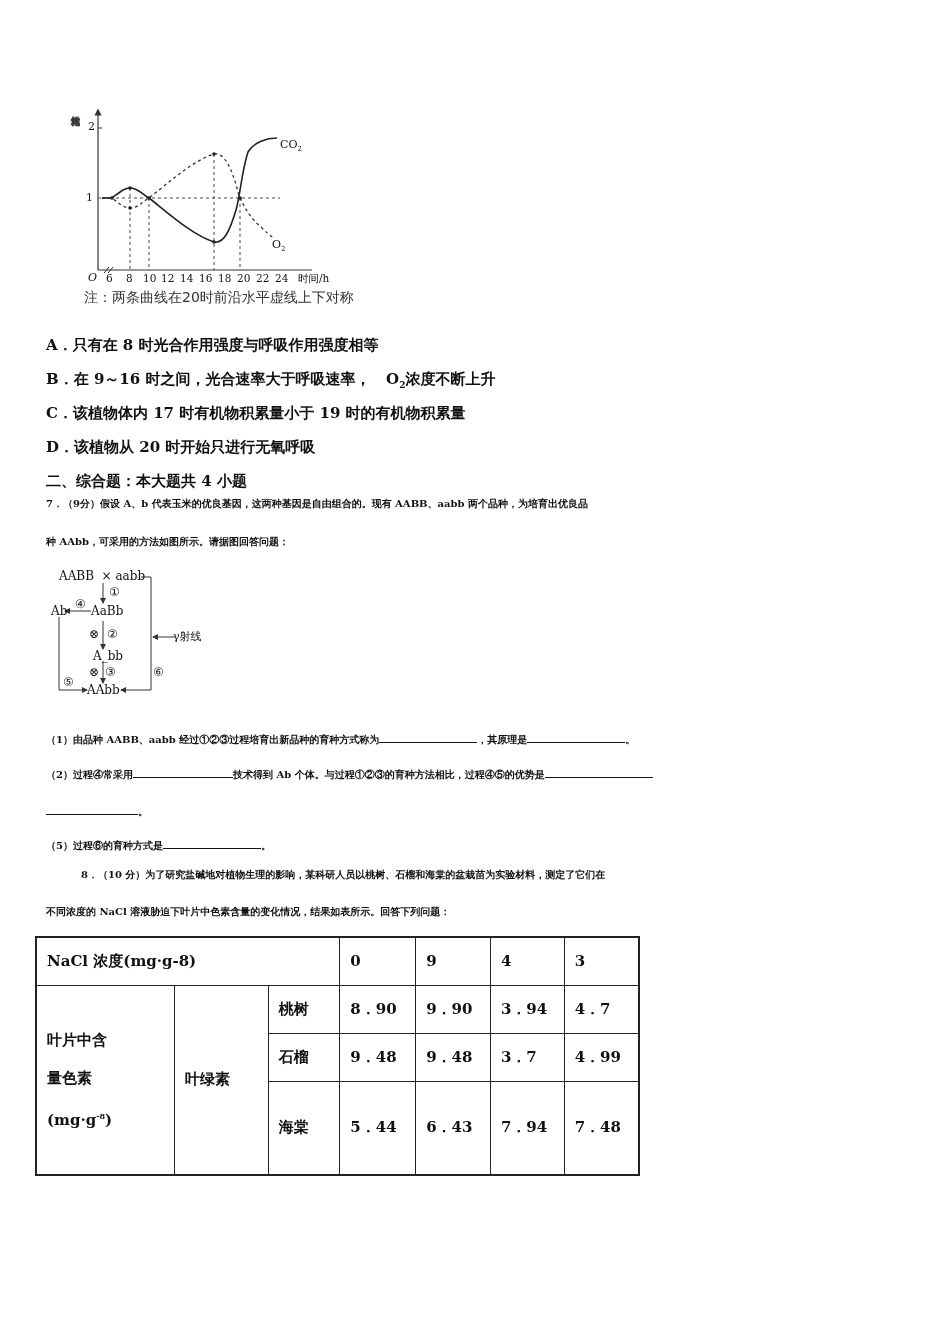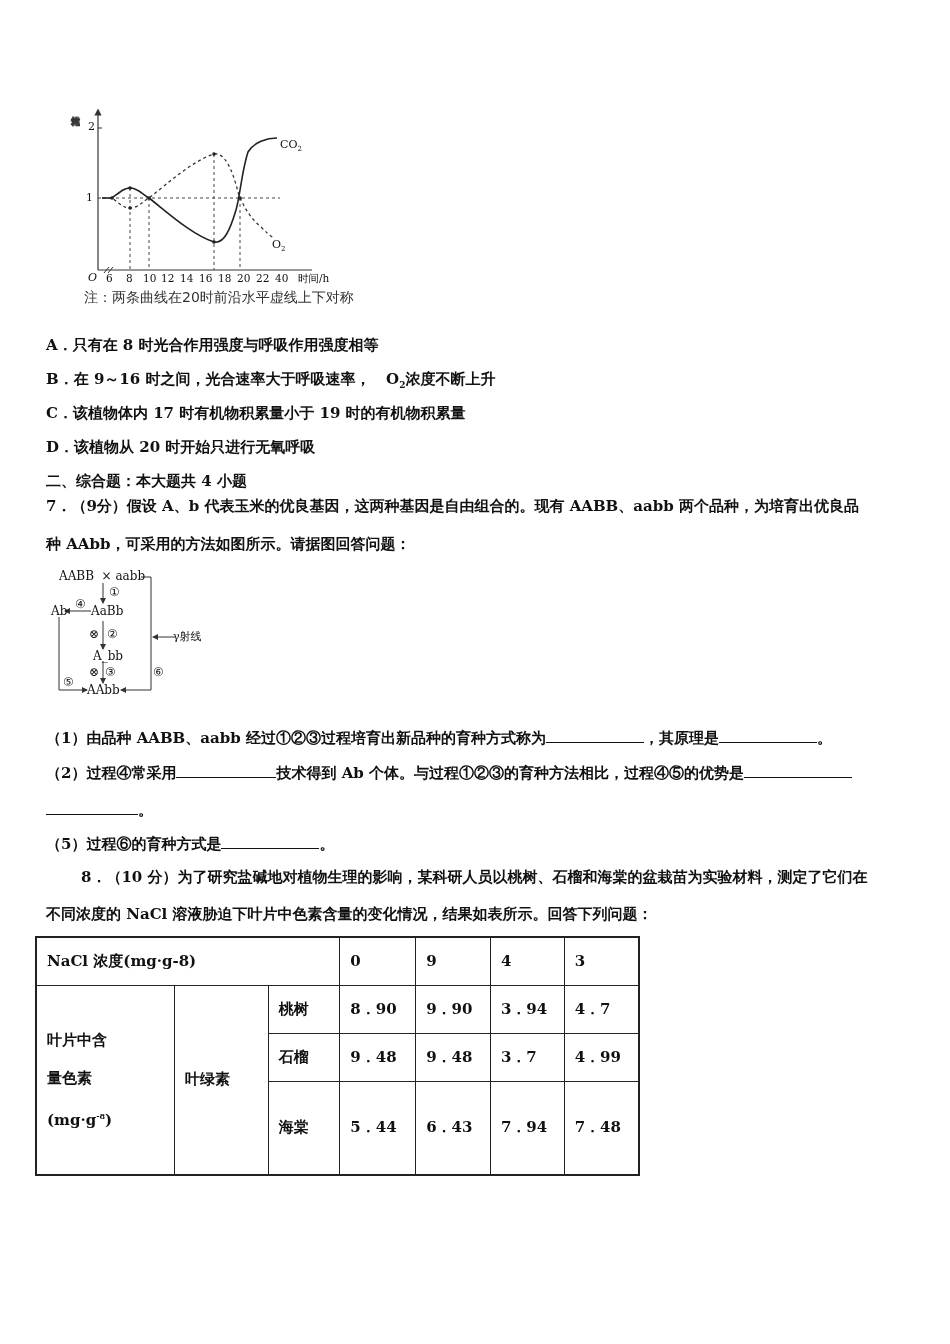--- a/index.html
+++ b/index.html
@@ -1,20 +1,20 @@
 <!DOCTYPE html>
 <html><head>
 <meta charset="utf-8">
 <style>
   html, body { margin:0; padding:0; background:#ffffff; }
   body { width:950px; height:1344px; position:relative; overflow:hidden;
          font-family:"DejaVu Serif","Liberation Serif",serif; color:#111; }
   .abs { position:absolute; }
   .line { position:absolute; left:46px; font-size:15px; font-weight:bold; white-space:nowrap; }
-  .q { position:absolute; left:46px; font-size:15px; white-space:nowrap; }
+  .q { position:absolute; left:46px; font-size:10px; white-space:nowrap; }
   .blank { display:inline-block; border-bottom:1.5px solid #111; height:14px; vertical-align:baseline; }
   sub.s { font-size:9px; }
   table.data { position:absolute; left:35px; top:936px; width:605px; height:238px;
                border-collapse:collapse; font-size:15px; font-weight:bold; }
   table.data td { border:1.5px solid #222; padding:0 10px; vertical-align:middle; text-align:left; }
   table.data { border:2.5px solid #222; }
   .chart-note { font-size:14px; }
 </style>
 </head>
 <body>
@@ -60,21 +60,21 @@
   <div class="abs" style="left:44px;top:172px;font-size:10.5px;">
     <span class="abs" style="left:0px;">6</span>
     <span class="abs" style="left:20px;">8</span>
     <span class="abs" style="left:37px;">10</span>
     <span class="abs" style="left:55px;">12</span>
     <span class="abs" style="left:74px;">14</span>
     <span class="abs" style="left:93px;">16</span>
     <span class="abs" style="left:112px;">18</span>
     <span class="abs" style="left:131px;">20</span>
     <span class="abs" style="left:150px;">22</span>
-    <span class="abs" style="left:169px;">40</span>
+    <span class="abs" style="left:169px;">24</span>
   </div>
   <div class="abs" style="left:236px;top:172px;font-size:10.5px;white-space:nowrap;">时间/h</div>
   <div class="abs" style="left:218px;top:38px;font-size:11px;">
     <span>CO</span><sub style="font-size:7px;">2</sub>
   </div>
   <div class="abs" style="left:210px;top:138px;font-size:11px;">
     <span>O</span><sub style="font-size:7px;">2</sub>
   </div>
   <div class="abs chart-note" style="left:22px;top:189px;white-space:nowrap;font-family:'DejaVu Sans',sans-serif;color:#333;">注：两条曲线在20时前沿水平虚线上下对称</div>
 </div>

